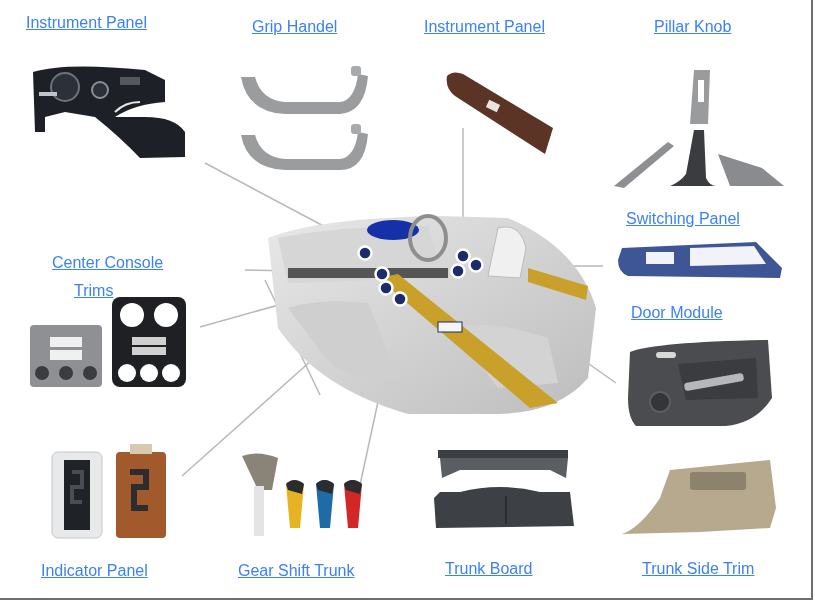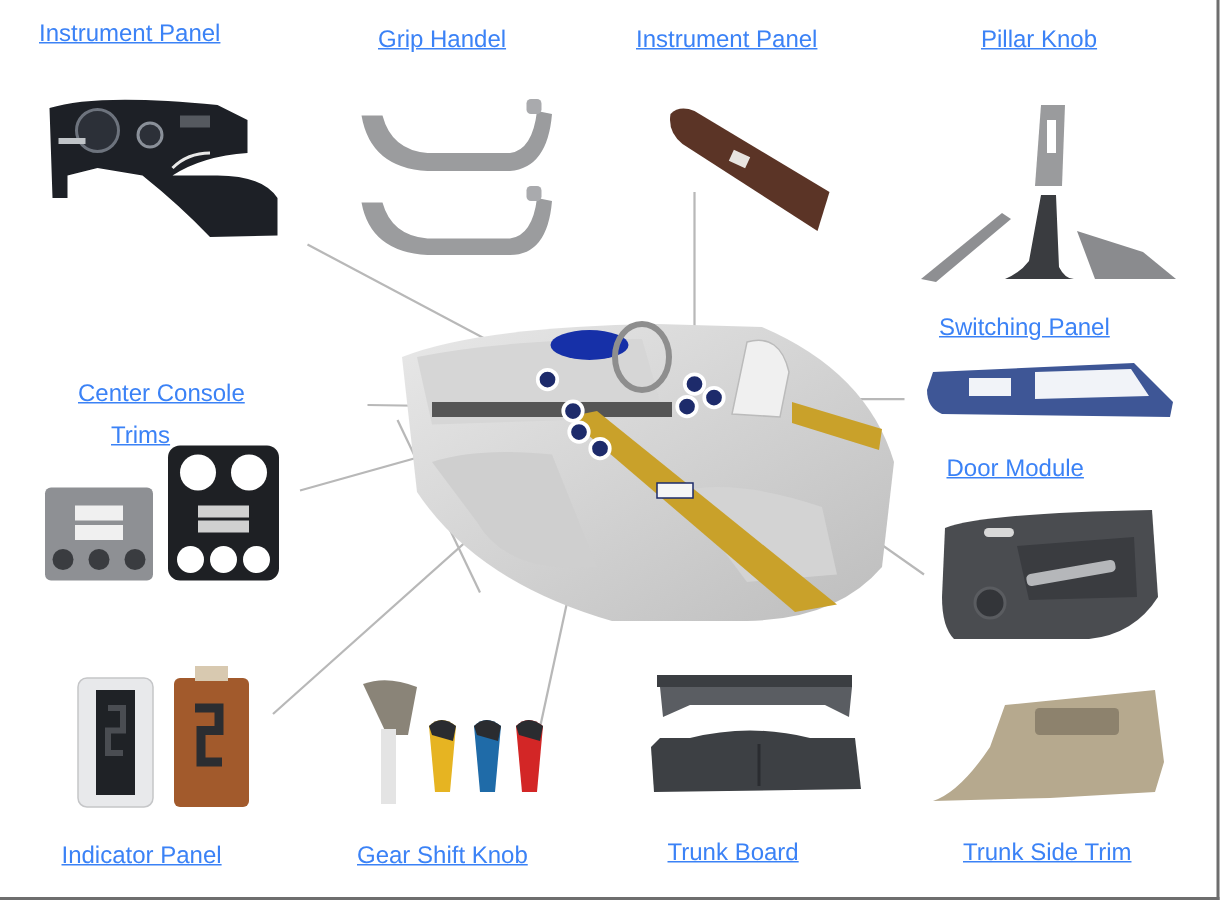--- a/index.html
+++ b/index.html
@@ -30,21 +30,21 @@
 
   <div class="label" style="left:26px;top:12px;">Instrument Panel</div>
   <div class="label" style="left:252px;top:16px;">Grip Handel</div>
   <div class="label" style="left:424px;top:16px;">Instrument Panel</div>
   <div class="label" style="left:654px;top:16px;">Pillar Knob</div>
   <div class="label" style="left:52px;top:252px;">Center Console</div>
   <div class="label" style="left:34px;top:280px;margin-left:40px;">Trims</div>
   <div class="label" style="left:626px;top:208px;">Switching Panel</div>
   <div class="label" style="left:41px;top:560px;">Indicator Panel</div>
   <div class="label" style="left:631px;top:302px;">Door Module</div>
-  <div class="label" style="left:238px;top:560px;">Gear Shift Knob</div>
+  <div class="label" style="left:238px;top:560px;">Gear Shift Trunk</div>
   <div class="label" style="left:642px;top:558px;">Trunk Side Trim</div>
   <div class="label" style="left:445px;top:558px;">Trunk Board</div>
 
   <svg class="abs" style="left:25px;top:62px;" width="165" height="100">
     <path d="M8 10 Q40 0 120 8 L140 18 L140 40 Q110 42 90 55 L120 55 Q150 55 160 70 L160 95 L115 96 Q95 75 70 55 L40 50 L20 55 L20 70 L10 70 Z" fill="#1d2026"></path>
     <circle cx="40" cy="25" r="14" fill="#2c3038" stroke="#6d737d" stroke-width="2"></circle>
     <circle cx="75" cy="28" r="8" fill="#2c3038" stroke="#8a9099" stroke-width="2"></circle>
     <path d="M90 50 Q100 40 115 40" stroke="#e8e8e8" stroke-width="2" fill="none"></path>
     <rect x="95" y="15" width="20" height="8" fill="#55595f"></rect>
     <rect x="14" y="30" width="18" height="4" fill="#c0c4c8"></rect>

